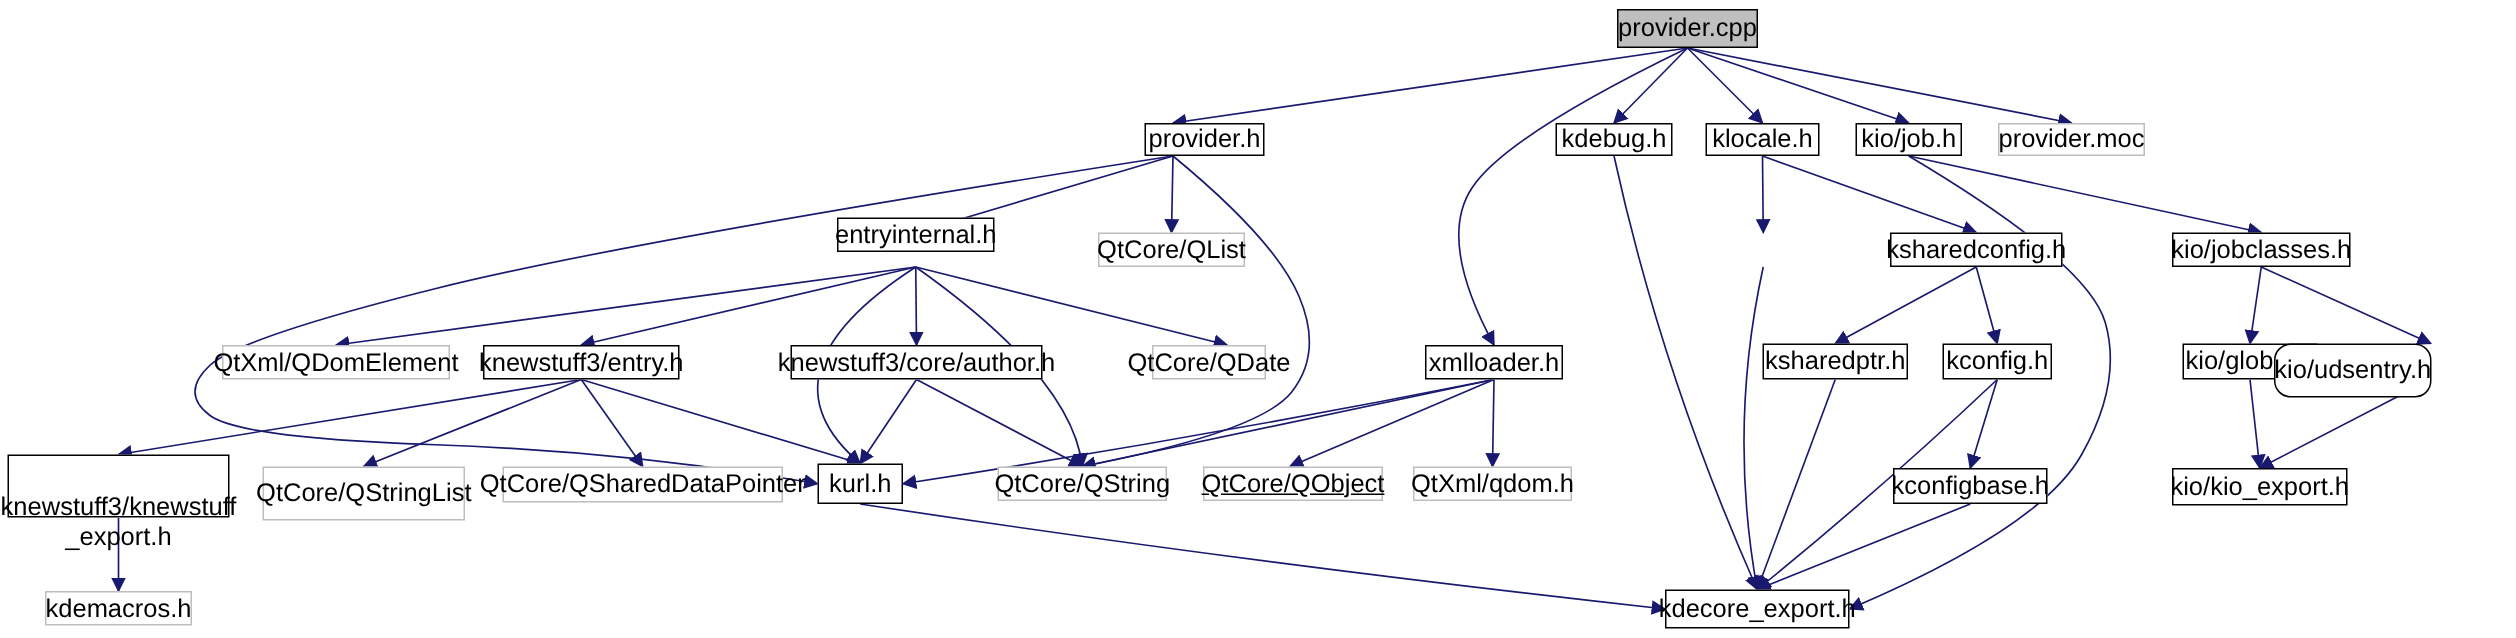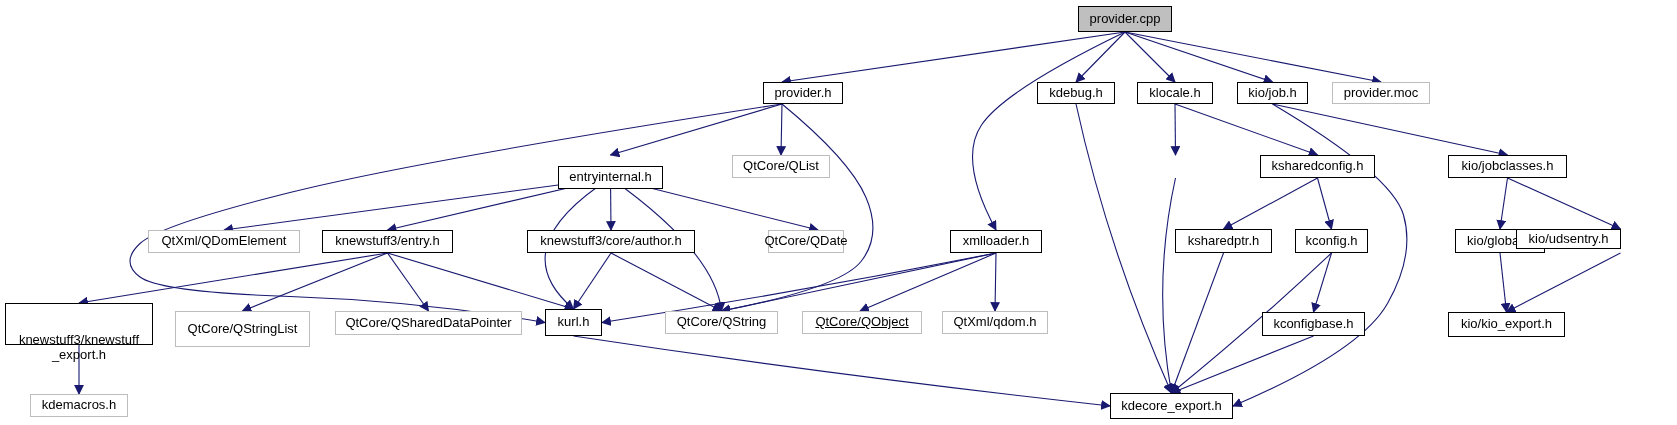--- a/index.html
+++ b/index.html
@@ -1,21 +1,21 @@
 <!DOCTYPE html>
 <html><head>
 <meta charset="utf-8">
 <style>
   html,body{margin:0;padding:0;background:#ffffff;}
   #graph{position:relative;width:1677px;height:425px;background:#ffffff;overflow:hidden;
          font-family:"Liberation Sans",sans-serif;}
   #edge-layer{position:absolute;left:0;top:0;width:1677px;height:425px;}
   .node{position:absolute;display:flex;align-items:center;justify-content:center;
         box-sizing:border-box;background:#ffffff;border:1px solid #000000;
-        color:#000000;font-size:13px;line-height:1.15;text-align:center;white-space:nowrap;}
+        color:#000000;font-size:17px;line-height:1.15;text-align:center;white-space:nowrap;}
   .node.external{border-color:#bdbdbd;}
   .node.root{background:#bfbfbf;border:1.5px solid #000000;}
 </style>
 </head>
 <body>
 
 <div id="graph">
     <svg id="edge-layer" width="1677" height="425">
       <defs>
         <marker id="arrowhead" viewBox="0 0 10 10" refX="9" refY="5" markerWidth="9" markerHeight="9" orient="auto-start-reverse">
@@ -66,33 +66,33 @@
       <path d="M1507.5,178 L1620.5,229" fill="none" stroke="#191970" stroke-width="1.1" marker-end="url(#arrowhead)"></path>
       <path d="M1500,253 L1506.5,312" fill="none" stroke="#191970" stroke-width="1.1" marker-end="url(#arrowhead)"></path>
       <path d="M1620.5,253 L1506.5,312" fill="none" stroke="#191970" stroke-width="1.1" marker-end="url(#arrowhead)"></path>
     </svg>
     <div class="node root" style="left: 1078px; top: 6px; width: 94px; height: 26px;">provider.cpp</div>
     <div class="node internal" style="left: 742px; top: 82px; width: 80px; height: 22px; margin-left: 21px;">provider.h</div>
     <div class="node internal" style="left: 1037px; top: 82px; width: 78px; height: 22px;">kdebug.h</div>
     <div class="node internal" style="left: 1137px; top: 82px; width: 76px; height: 22px;">klocale.h</div>
     <div class="node internal" style="left: 1237px; top: 82px; width: 71px; height: 22px;">kio/job.h</div>
     <div class="node external" style="left: 1332px; top: 82px; width: 98px; height: 22px;">provider.moc</div>
-    <div class="node internal" style="left: 558px; top: 166px; width: 105px; height: 23px;">entryinternal.h</div>
+    <div class="node internal" style="left: 558px; top: 145px; width: 105px; height: 23px;">entryinternal.h</div>
     <div class="node external" style="left: 732px; top: 155px; width: 98px; height: 23px;">QtCore/QList</div>
     <div class="node internal" style="left: 1260px; top: 155px; width: 115px; height: 23px;">ksharedconfig.h</div>
     <div class="node internal" style="left: 1448px; top: 155px; width: 119px; height: 23px;">kio/jobclasses.h</div>
     <div class="node external" style="left: 148px; top: 230px; width: 152px; height: 23px;">QtXml/QDomElement</div>
     <div class="node internal" style="left: 322px; top: 230px; width: 131px; height: 23px;">knewstuff3/entry.h</div>
     <div class="node internal" style="left: 527px; top: 230px; width: 168px; height: 23px;">knewstuff3/core/author.h</div>
     <div class="node external" style="left: 768px; top: 230px; width: 76px; height: 23px;">QtCore/QDate</div>
     <div class="node internal" style="left: 950px; top: 230px; width: 92px; height: 23px;">xmlloader.h</div>
     <div class="node internal" style="left: 1175px; top: 229px; width: 97px; height: 24px;">ksharedptr.h</div>
     <div class="node internal" style="left: 1295px; top: 229px; width: 73px; height: 24px;">kconfig.h</div>
     <div class="node internal" style="left: 1455px; top: 229px; width: 90px; height: 24px;">kio/global.h</div>
-    <div class="node internal" style="left: 1516px; top: 229px; width: 105px; height: 20px;">kio/udsentry.h</div>
+    <div class="node internal" style="left: 1516px; top: 229px; width: 105px; height: 36px; border-radius: 11px;">kio/udsentry.h</div>
     <div class="node internal" style="left: 5px; top: 303px; width: 148px; height: 42px; flex-direction: column;">
       <span style="display: block; margin-top: 47px;">knewstuff3/knewstuff</span>
       <span style="display: block;">_export.h</span>
     </div>
     <div class="node external" style="left: 175px; top: 311px; width: 135px; height: 36px;">QtCore/QStringList</div>
     <div class="node external" style="left: 335px; top: 311px; width: 187px; height: 24px;">QtCore/QSharedDataPointer</div>
     <div class="node internal" style="left: 545px; top: 309px; width: 57px; height: 27px;">kurl.h</div>
     <div class="node external" style="left: 665px; top: 311px; width: 113px; height: 23px;">QtCore/QString</div>
     <div class="node external" style="left: 802px; top: 311px; width: 120px; height: 23px; text-decoration: underline;">QtCore/QObject</div>
     <div class="node external" style="left: 942px; top: 311px; width: 106px; height: 23px;">QtXml/qdom.h</div>

